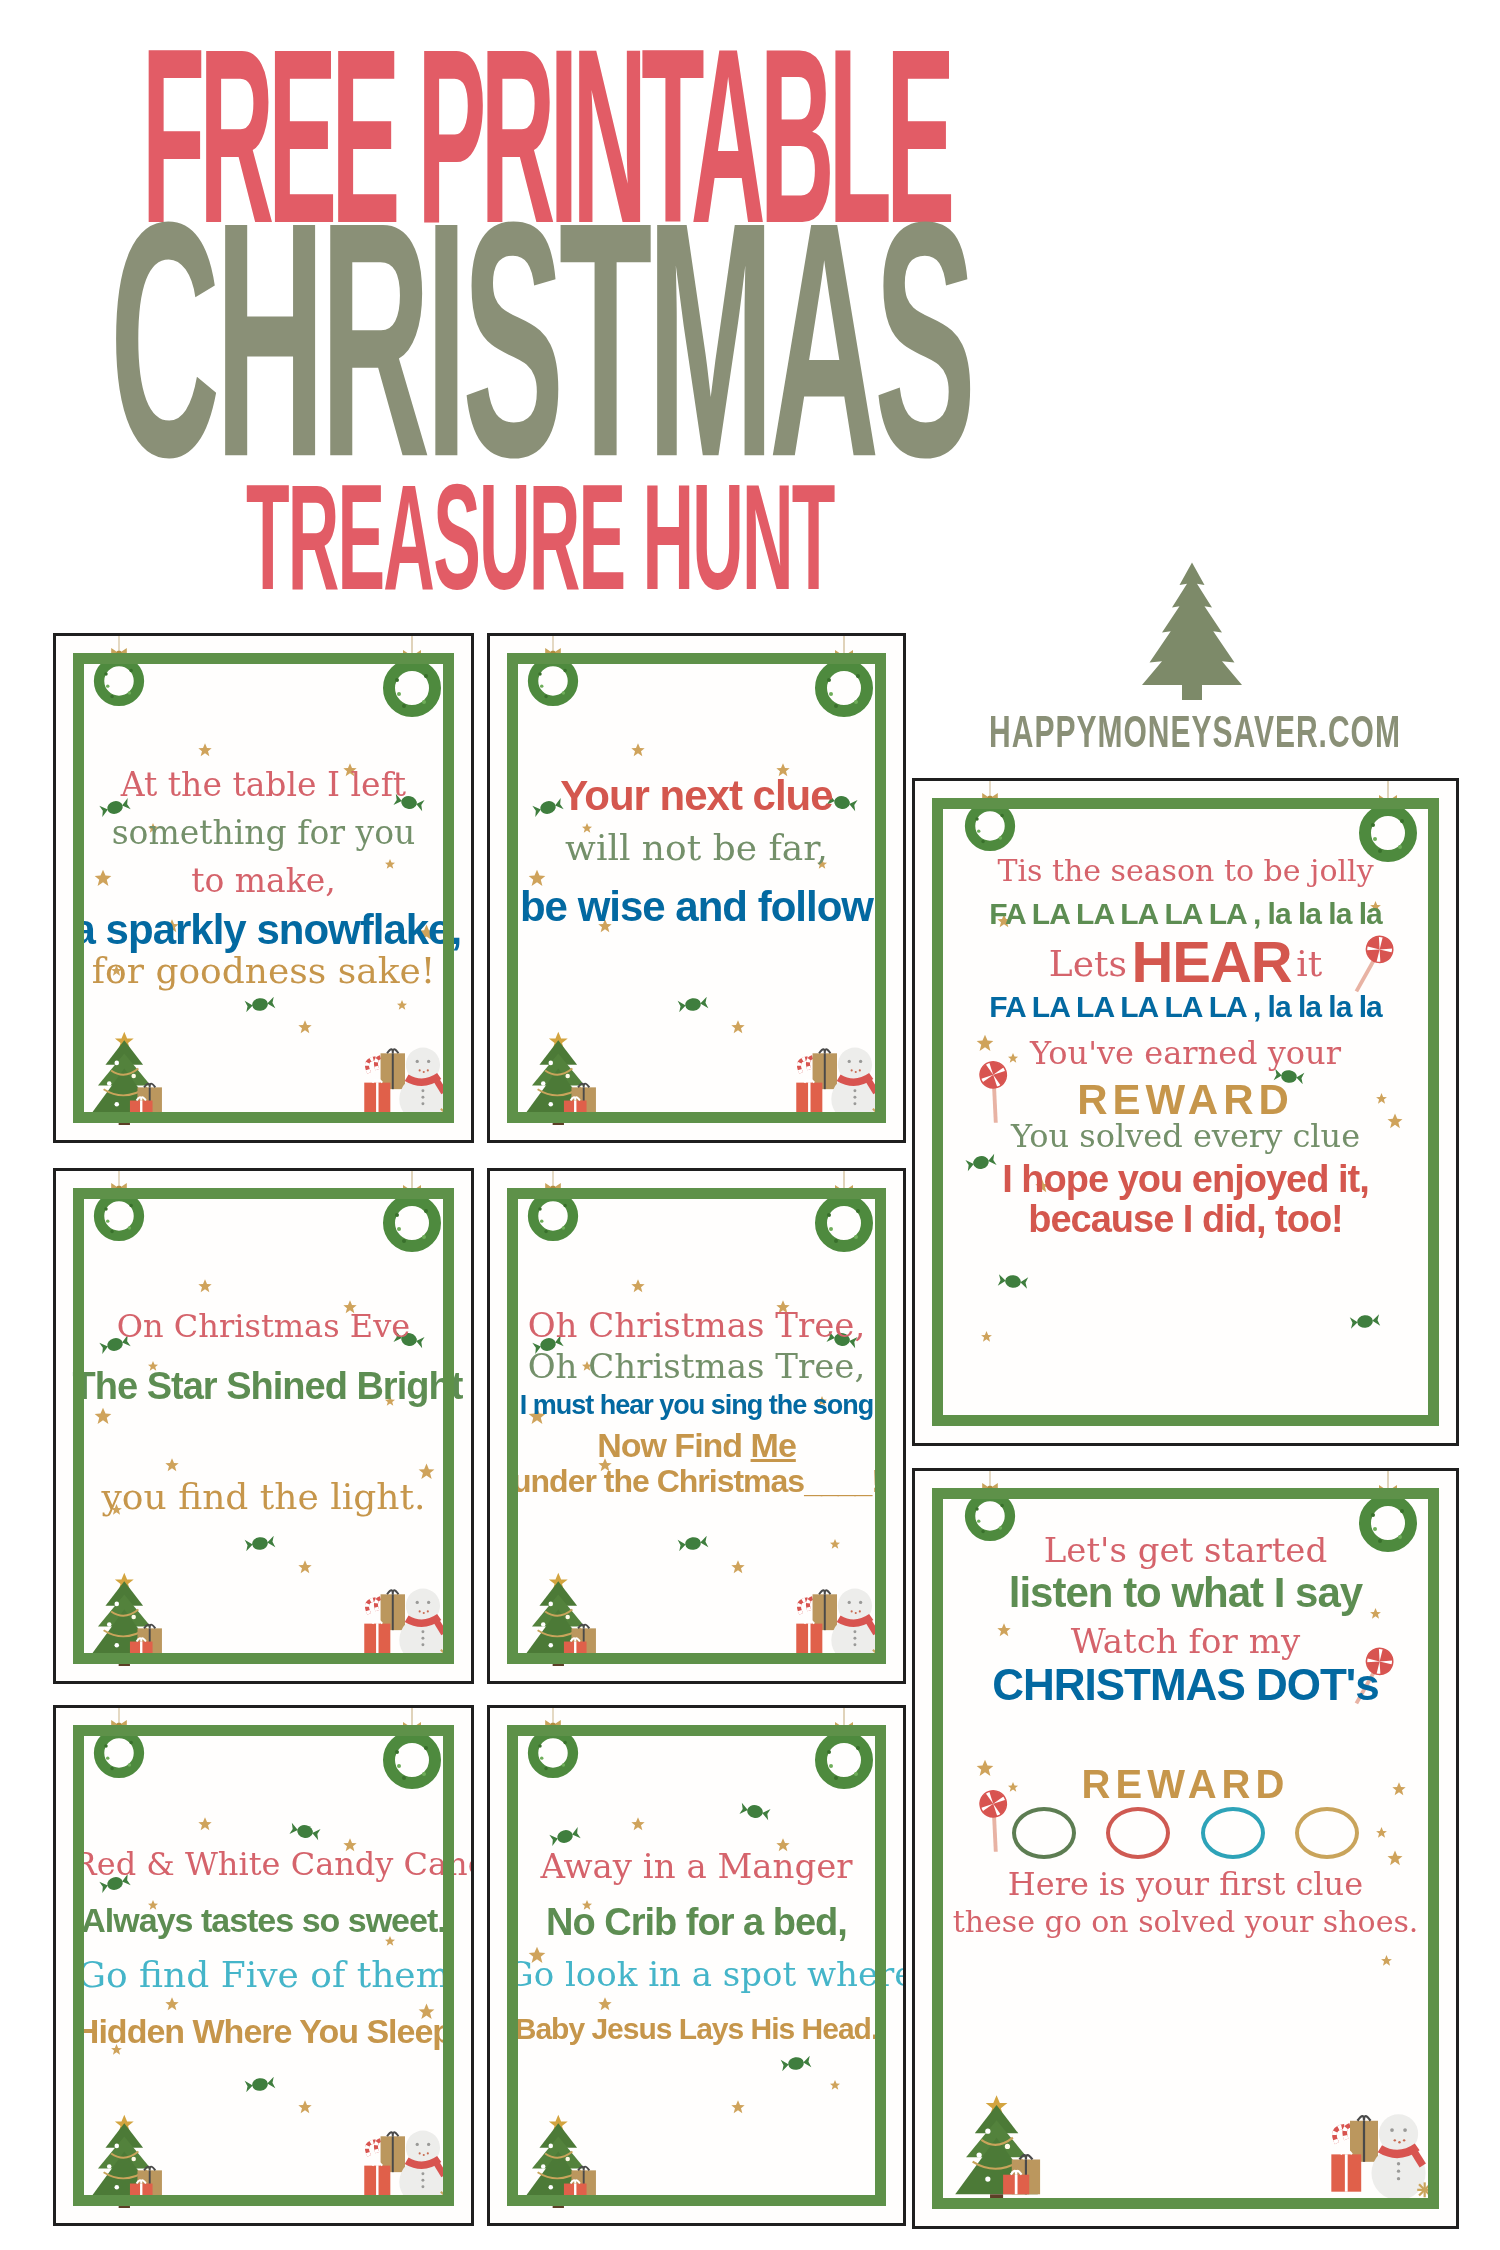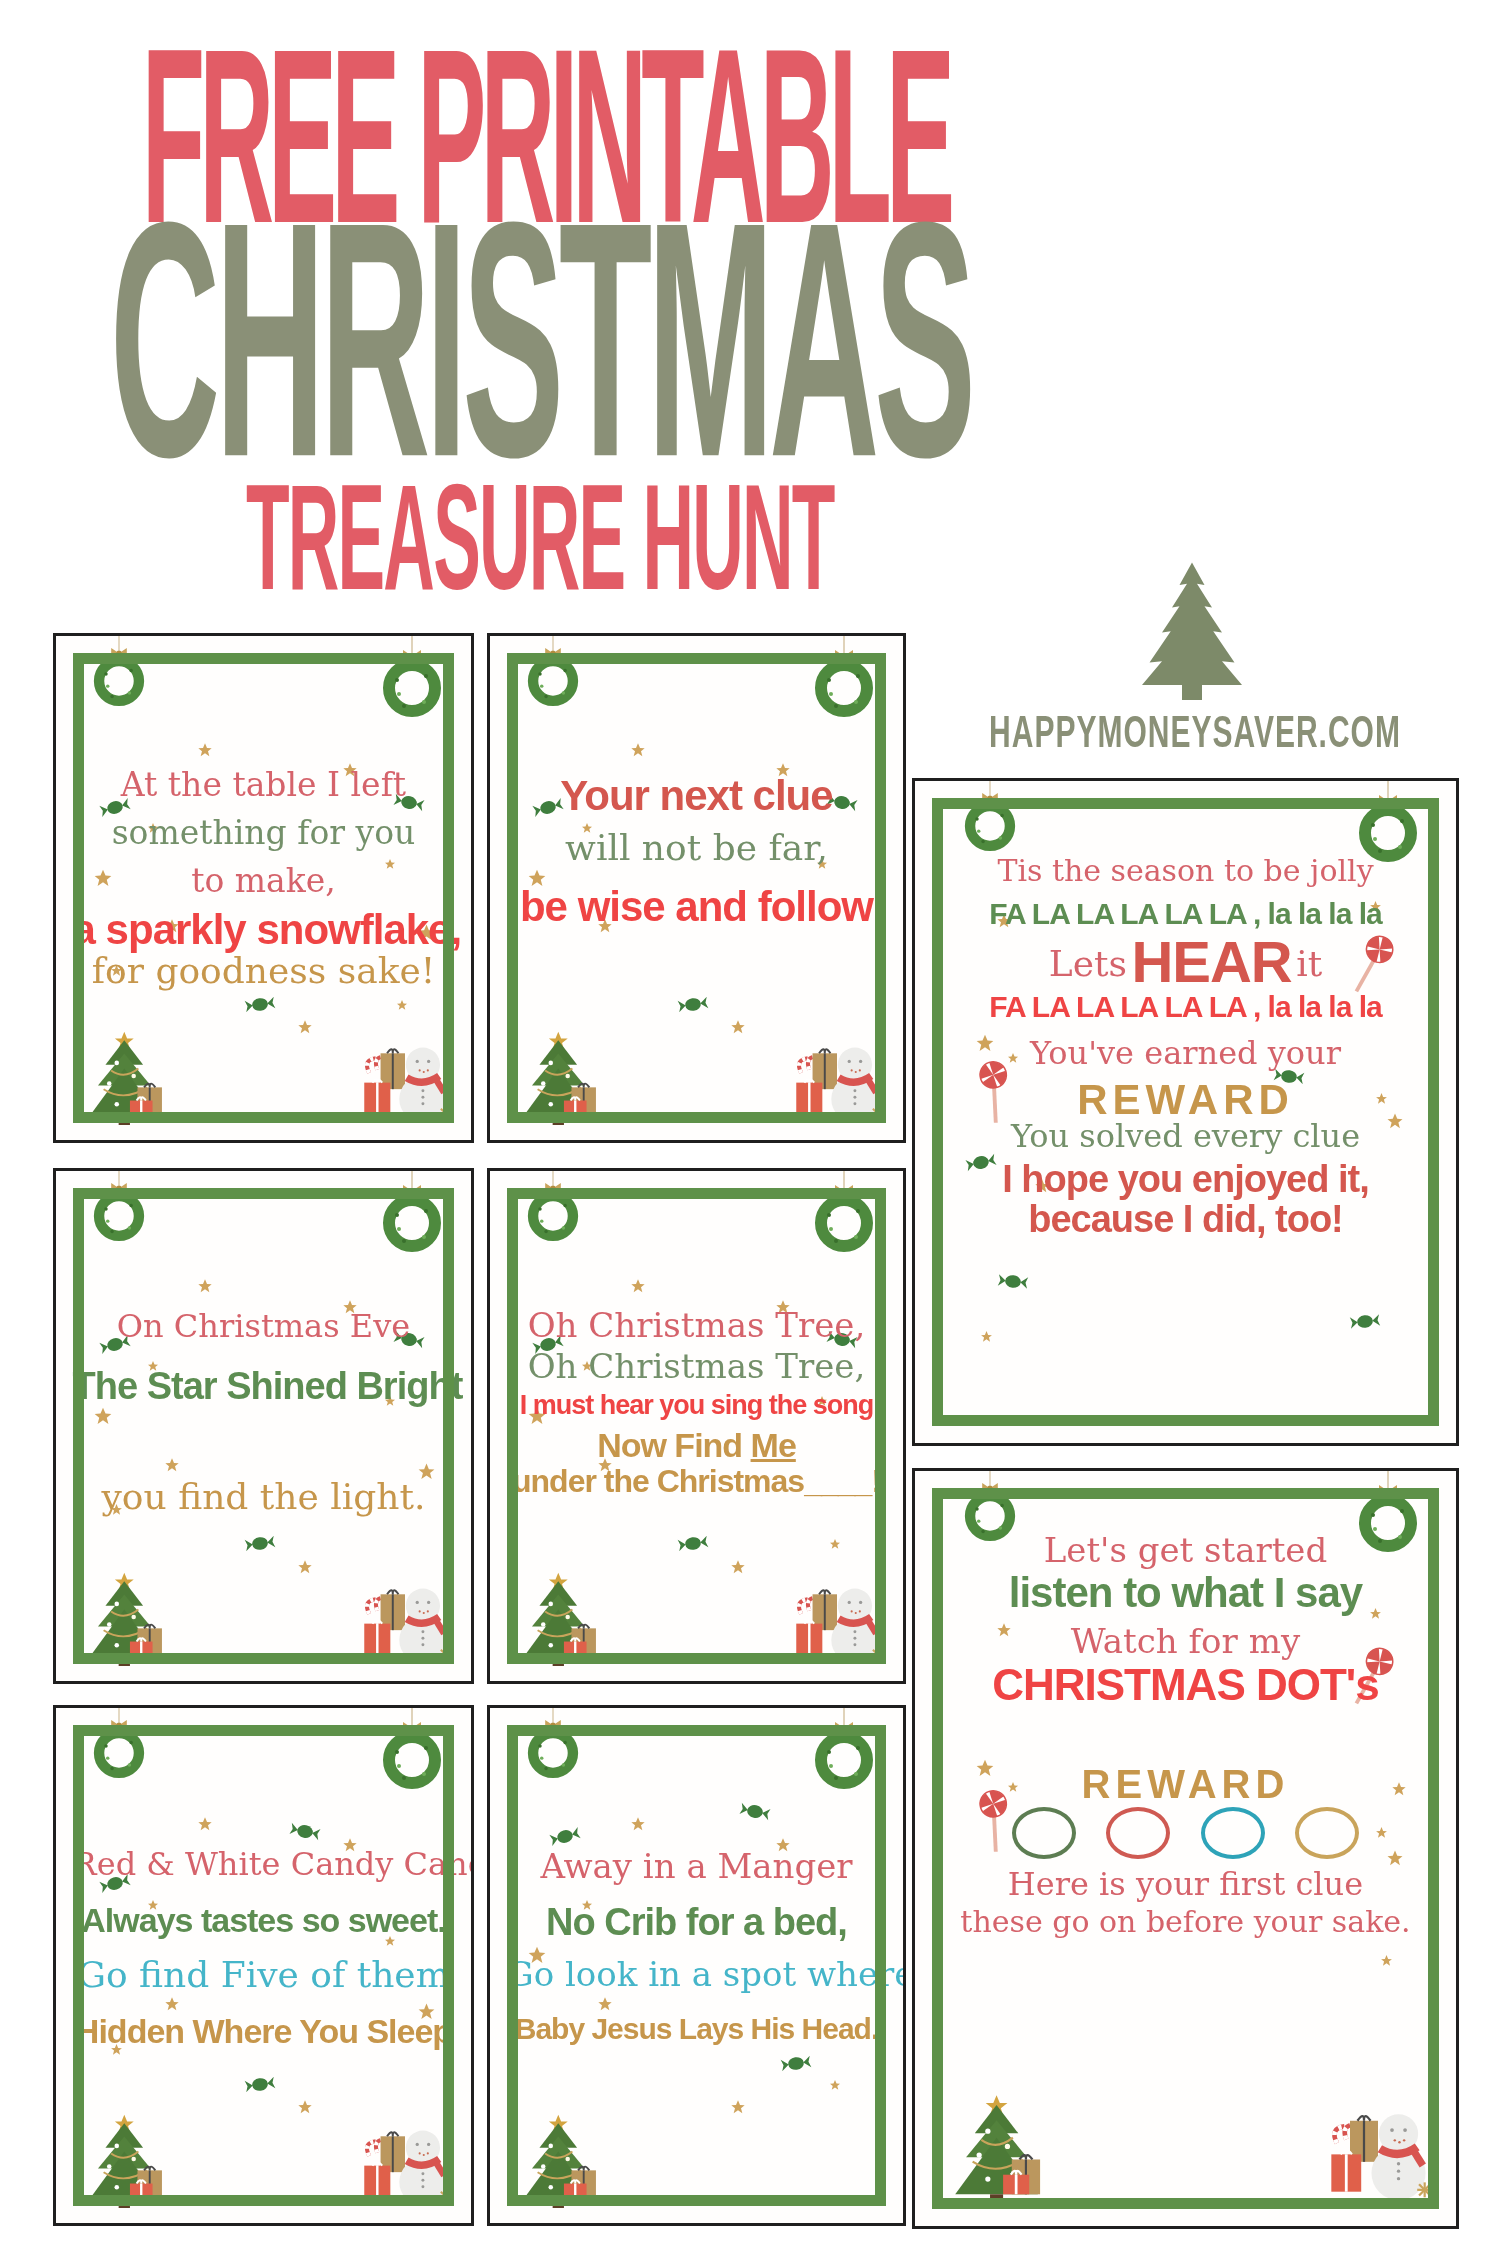--- a/index.html
+++ b/index.html
@@ -18,21 +18,21 @@
   .logo-text{position:absolute;left:960px;top:708px;width:470px;text-align:center}
   .logo-text>span{display:inline-block;font-weight:700;font-size:30px;letter-spacing:1px;color:#8a9077;
                   transform:scale(1,1.45);transform-origin:center top}
   
   .card{position:absolute;background:#fffefd;border:3px solid #1f1f1f;overflow:hidden}
   .frame{position:absolute;inset:17px;border:11px solid #5e9149;pointer-events:none}
   .ln{position:absolute;left:4%;width:92%;text-align:center;line-height:1.12;white-space:nowrap}
   .script{font-family:"DejaVu Serif",serif;}
   .bold{font-family:Liberation Sans, sans-serif;font-weight:700;letter-spacing:-1px}
   .c-red{color:#d5636b}.c-red2{color:#d4574e}.c-grn{color:#74906a}.c-grn2{color:#5d8d52}
-  .c-teal{color:#ef4444}.c-teal2{color:#45b5c9}.c-gold{color:#c6964b}
+  .c-teal{color:#0369a1}.c-teal2{color:#45b5c9}.c-gold{color:#c6964b}
   .u{text-decoration:underline}
   .reward{font-family:"Liberation Sans",sans-serif;font-weight:700;letter-spacing:5px;color:#c6964b}
   .circles{position:absolute;left:0;width:100%;text-align:center}
   .cirk{display:inline-block;width:56px;height:44px;border:4px solid;border-radius:50%;margin:0 13px;background:transparent}
   
   svg{overflow:visible}
   .dec{position:absolute}
   .wl{left:9%;top:-2px;width:52px;height:80px}
   .wrr{right:7%;top:-2px;width:60px;height:92px}
   .st{width:16px;height:16px;color:#cfa35b}
@@ -492,21 +492,21 @@
     <div class="ln script c-red" style="top:20%;font-size:34px">Watch for my</div>
     <div class="ln bold c-teal" style="top:25%;font-size:44px">CHRISTMAS DOT's</div>
     <div class="ln reward" style="top:38.5%;font-size:40px">REWARD</div>
     <div class="circles" style="top:44.5%">
       <span class="cirk" style="border-color:#5d7d52"></span>
       <span class="cirk" style="border-color:#cf5a52"></span>
       <span class="cirk" style="border-color:#2ea3b8"></span>
       <span class="cirk" style="border-color:#c9a45b"></span>
     </div>
     <div class="ln script c-red" style="top:52.5%;font-size:32px">Here is your first clue</div>
-    <div class="ln script c-red" style="top:57.5%;font-size:30px">these go on before your sake.</div>
+    <div class="ln script c-red" style="top:57.5%;font-size:30px">these go on solved your shoes.</div>
     <div class="frame"></div>
   </div>
 
   <div class="card" style="left:53px;top:1705px;width:415px;height:515px">
     <svg class="dec wl">
         <use href="#wreath"></use>
       </svg>
     <svg class="dec wrr">
         <use href="#wreath"></use>
       </svg>

